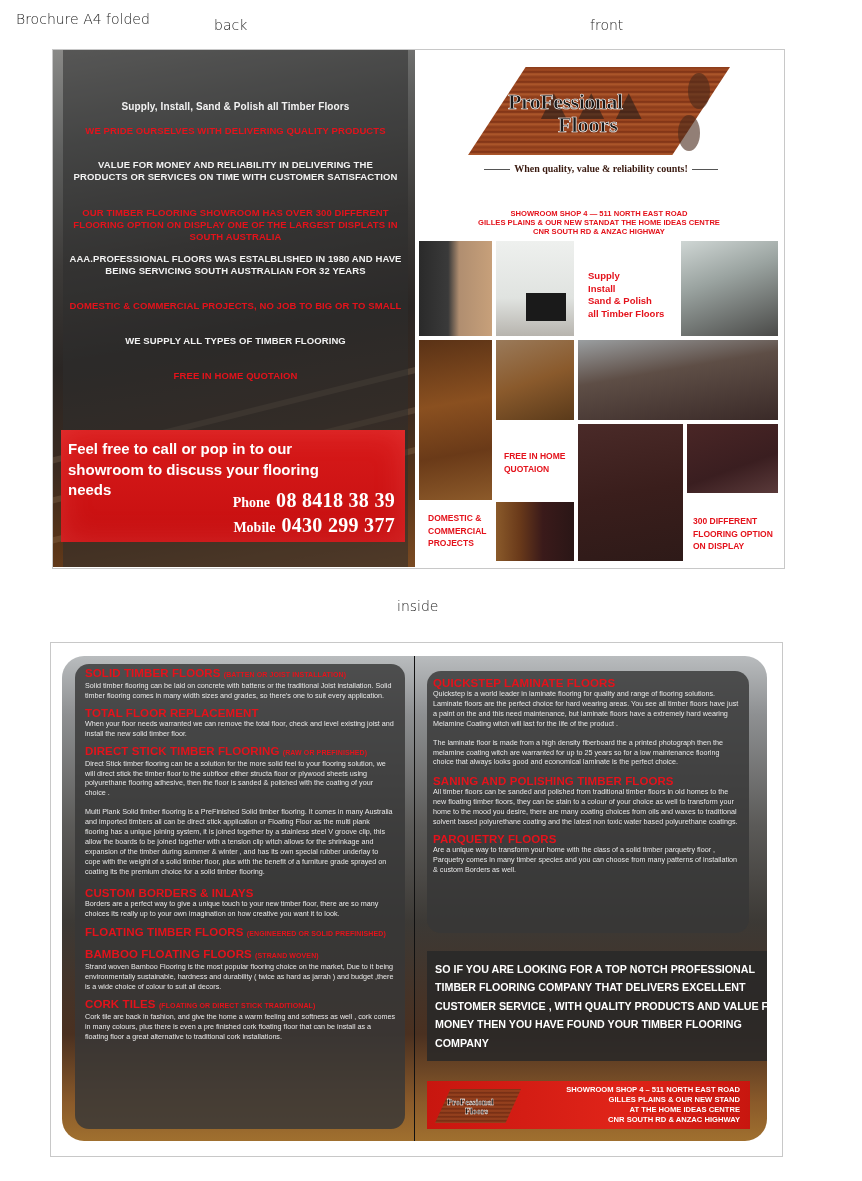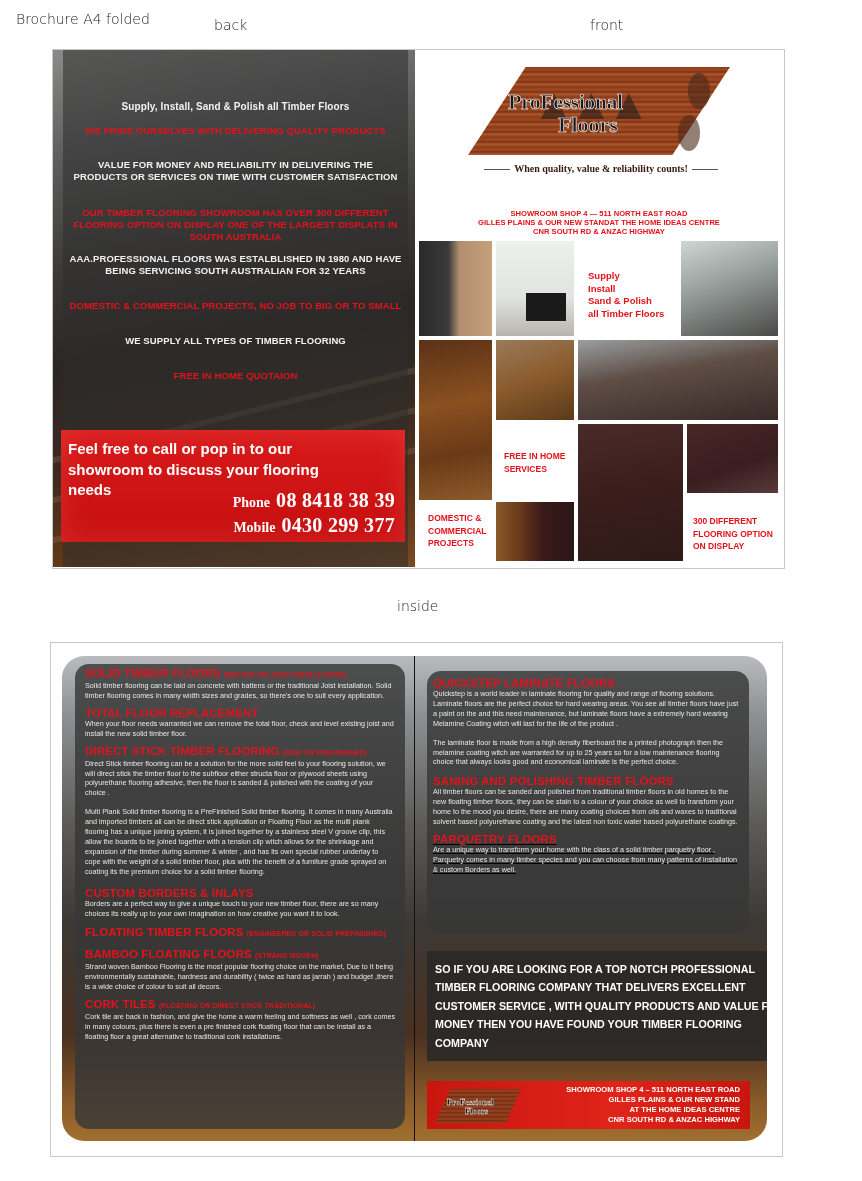--- a/index.html
+++ b/index.html
@@ -115,21 +115,21 @@
   <div class="ph-tile" style="left:80px;top:452px;width:78px;height:59px;background:linear-gradient(90deg,#8a5a2a 0,#6a3a1a 30%,#3a1a1a 60%,#2a1616 100%);"></div>
 
   <div class="fr-red" style="left:172px;top:220px;">
     <div>Supply</div>
     <div>Install</div>
     <div>Sand &amp; Polish</div>
     <div>all Timber Floors</div>
   </div>
   <div class="fr-red" style="left:88px;top:400px;font-size:8.5px;">
     <div>FREE IN HOME</div>
-    <div>SERVICES</div>
+    <div>QUOTAION</div>
   </div>
   <div class="fr-red" style="left:12px;top:462px;font-size:8.5px;">
     <div>DOMESTIC &amp;</div>
     <div>COMMERCIAL</div>
     <div>PROJECTS</div>
   </div>
   <div class="fr-red" style="left:277px;top:465px;font-size:8.5px;">
     <div>300 DIFFERENT</div>
     <div>FLOORING OPTION</div>
     <div>ON DISPLAY</div>
@@ -176,21 +176,21 @@
     <div style="position:absolute;left:6px;top:0;right:8px;">
       <div>
         <div class="sec-h"><span>QUICKSTEP LAMINATE FLOORS</span></div>
         <p class="sec-p">Quickstep is a world leader in laminate flooring for quality and range of flooring solutions. Laminate floors are the perfect choice for hard wearing areas. You see all timber floors have just a paint on the and this need maintenance, but laminate floors have a extremely hard wearing Melamine Coating witch will last for the life of the product .</p>
         <p class="sec-p">The laminate floor is made from a high density fiberboard   the a printed photograph then the melamine coating witch are warranted for up to 25 years so for a low maintenance   flooring choice that always looks good and economical laminate is the perfect choice.</p>
       </div>
       <div style="margin-top:8px;">
         <div class="sec-h"><span>SANING AND POLISHING TIMBER FLOORS</span></div>
         <p class="sec-p">All timber floors can be sanded and polished from traditional timber floors in old homes to the new floating timber floors, they can be stain to a colour of your choice as well to transform your home to the mood you desire, there are many coating choices from oils and waxes to traditional solvent based polyurethane coating and the latest non toxic water based polyurethane coatings.</p>
       </div>
-      <div style="text-decoration:underline;">
+      <div style="">
         <div class="sec-h"><span>PARQUETRY FLOORS</span></div>
         <p class="sec-p">Are a unique way to transform your home with the class of a solid timber parquetry floor , Parquetry comes in many timber species and you can choose from many patterns of installation &amp; custom Borders as well.</p>
       </div>
     </div>
   </div>
 
   <div class="closing">
     <div class="t">SO IF YOU ARE LOOKING FOR A TOP NOTCH PROFESSIONAL TIMBER FLOORING COMPANY THAT DELIVERS EXCELLENT CUSTOMER SERVICE , WITH QUALITY PRODUCTS AND VALUE FOR MONEY  THEN YOU HAVE FOUND YOUR TIMBER FLOORING COMPANY</div>
   </div>
 

